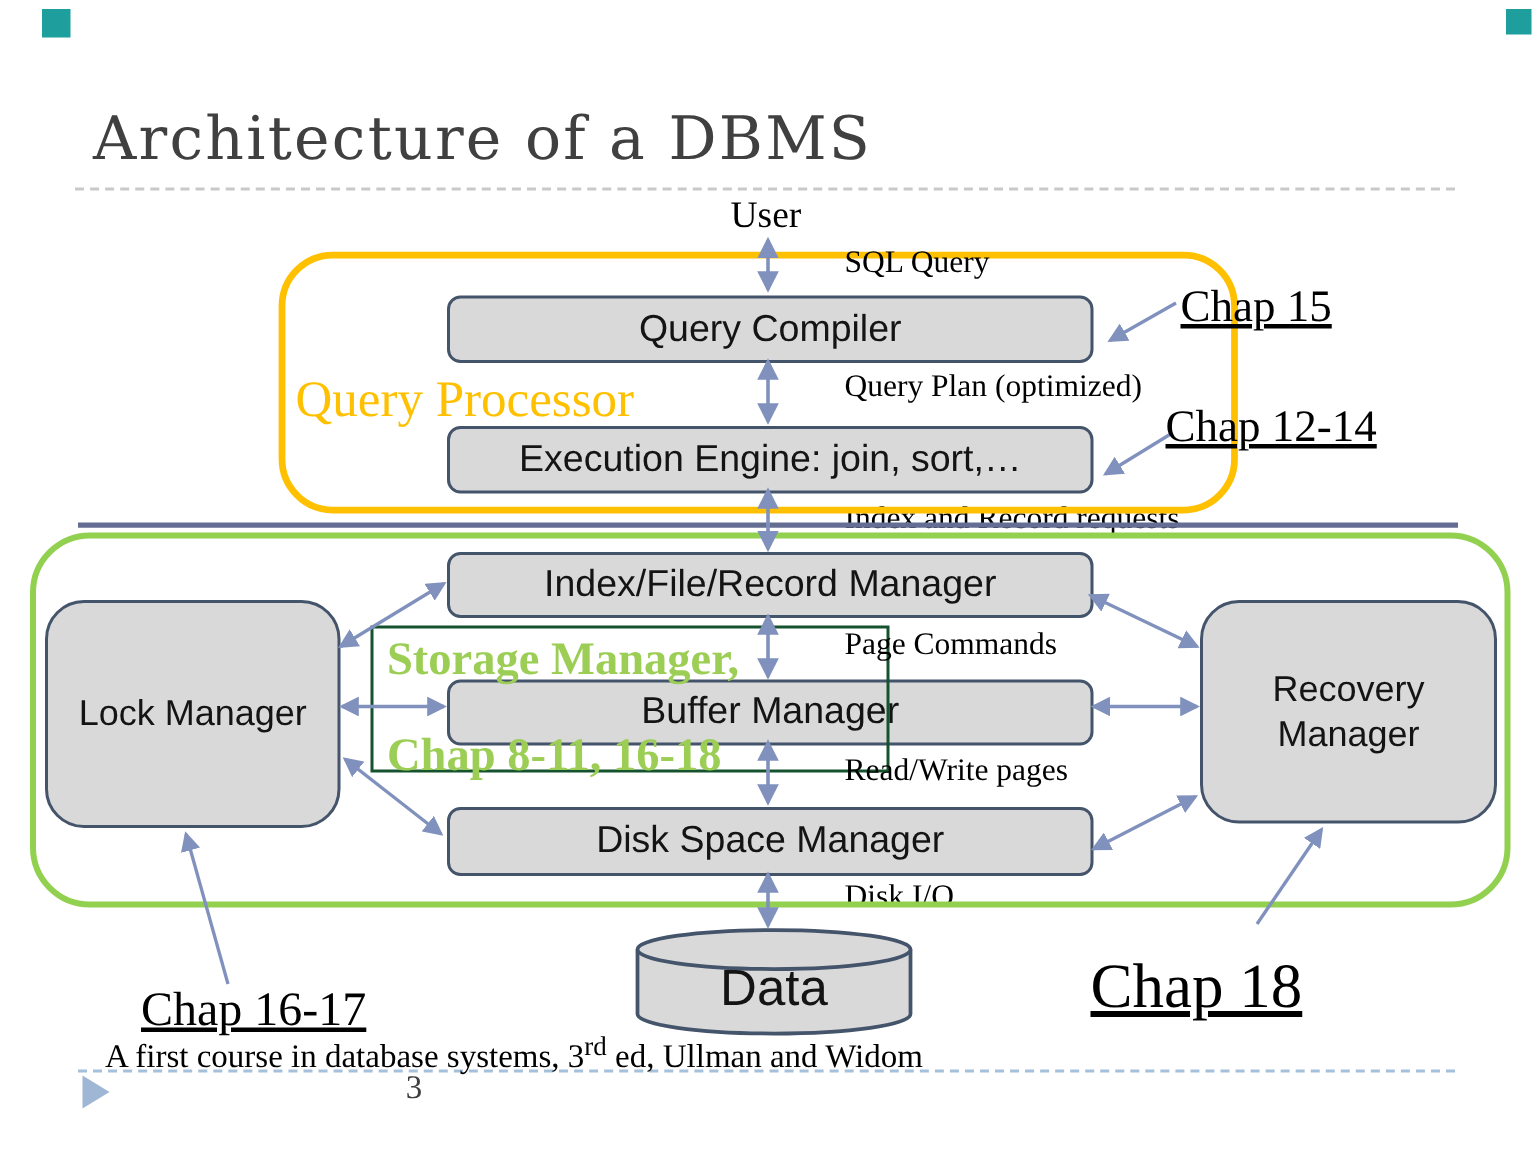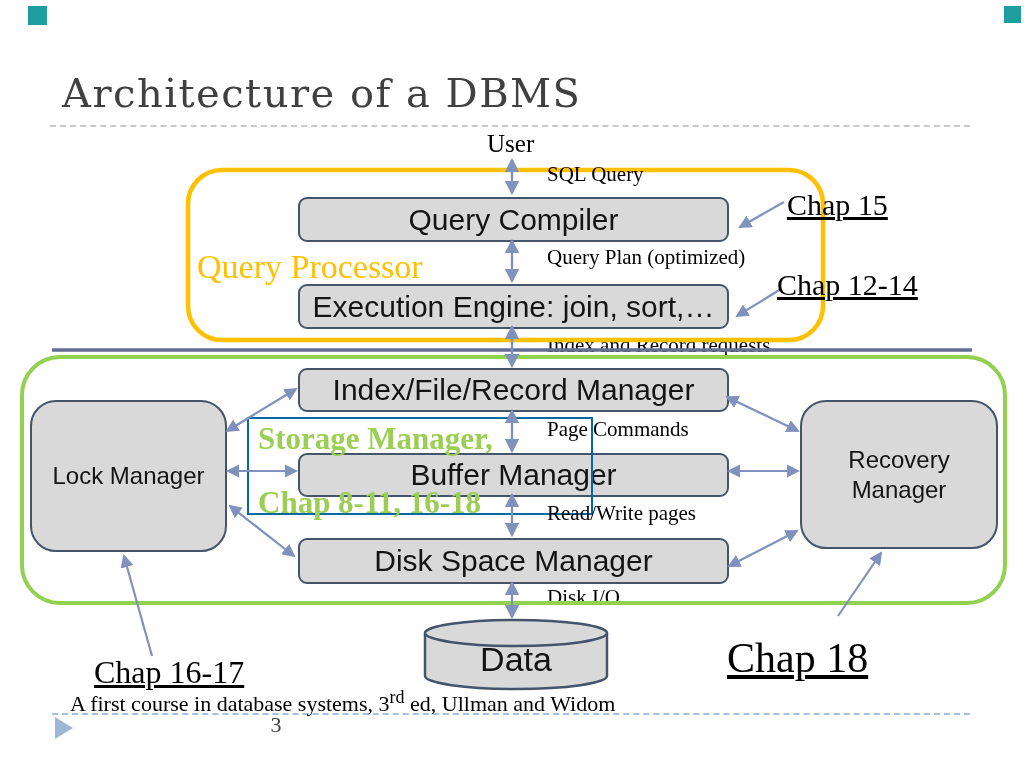--- a/index.html
+++ b/index.html
@@ -16,36 +16,36 @@
            border-left:18px solid #9FB6D4;border-top:11px solid transparent;border-bottom:11px solid transparent;}
   .page-num{position:absolute;left:258px;top:712px;width:36px;text-align:center;z-index:1;
             font-family:"Liberation Serif",serif;font-size:22px;color:#3f3f3f;}
   .footer{position:absolute;left:70px;top:687px;z-index:6;font-family:"Liberation Serif",serif;
           font-size:22px;color:#000;white-space:nowrap;}
   .footer sup{font-size:18px;}
 
   
   .gbox{position:absolute;background:#D9D9D9;border:2.5px solid #44546A;border-radius:9px;z-index:2;
         display:flex;align-items:center;justify-content:center;text-align:center;
-        font-size:30px;color:#141414;line-height:1.25;}
+        font-size:25px;color:#141414;line-height:1.25;}
   .bigbox{border-radius:26px;font-size:24px;}
 
   
-  .flowlabel{position:absolute;left:547px;z-index:6;font-family:"Liberation Serif",serif;
+  .flowlabel{position:absolute;left:563px;z-index:6;font-family:"Liberation Serif",serif;
              font-size:21px;color:#000;white-space:nowrap;}
   .flowlabel.under{z-index:4;}
   .user-label{position:absolute;left:487px;top:130px;z-index:6;font-family:"Liberation Serif",serif;
               font-size:25px;color:#000;}
   .chap{position:absolute;z-index:6;font-family:"Liberation Serif",serif;color:#000;white-space:nowrap;text-decoration:underline;}
 
   
   .qp-label{position:absolute;left:197px;top:248px;z-index:6;font-family:"Liberation Serif",serif;
             font-size:34px;color:#FFC000;white-space:nowrap;}
   .storage-label{position:absolute;left:247px;top:417px;width:342px;height:94px;z-index:4;
-                 border:2px solid #0369a1;}
+                 border:2px solid #14532d;}
   .storage-label .ln{position:absolute;left:9px;font-family:"Liberation Serif",serif;font-weight:bold;
                      font-size:31px;color:#9CCE55;white-space:nowrap;}
   .data-label{position:absolute;left:440px;top:640px;width:152px;text-align:center;z-index:6;
               font-size:34px;color:#141414;}
   svg.overlay{position:absolute;left:0;top:0;z-index:5;pointer-events:none;}
 </style>
 </head>
 <body>
 
 <div id="slide">

